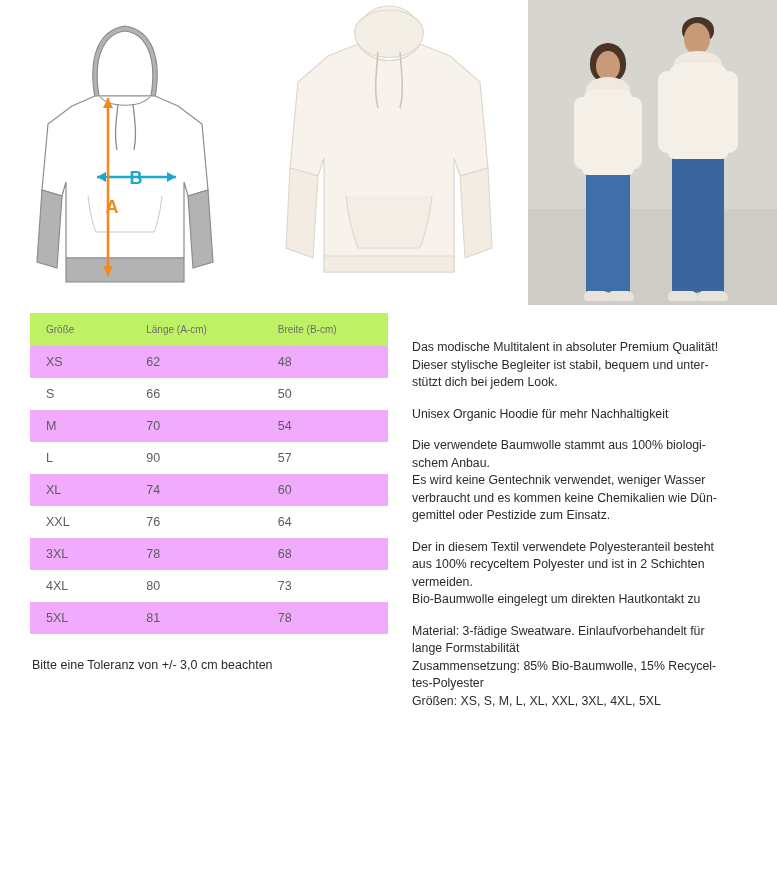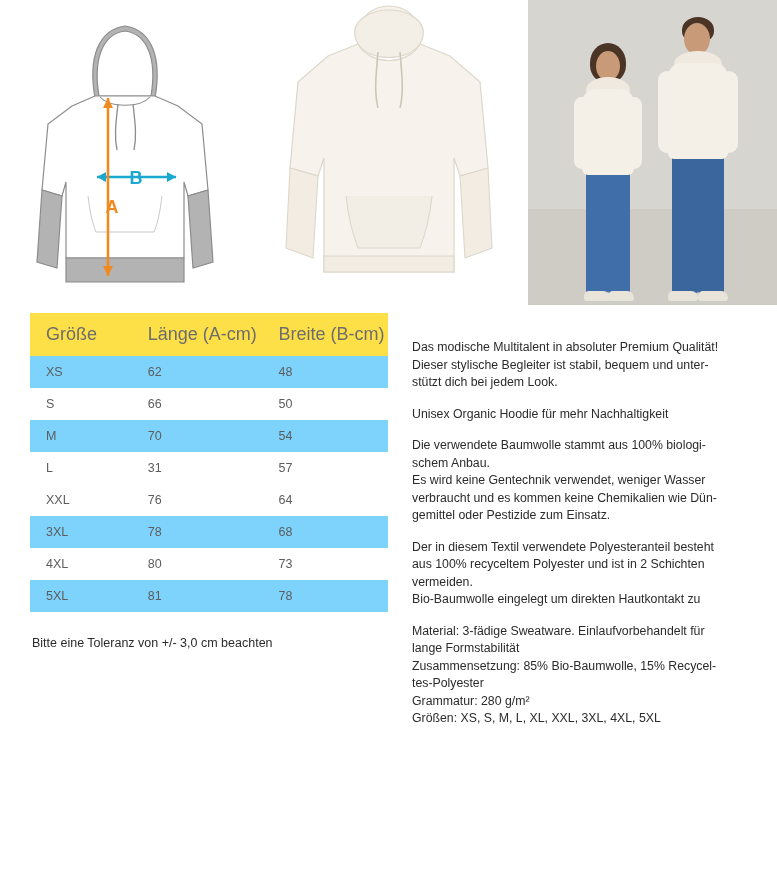--- a/index.html
+++ b/index.html
@@ -122,30 +122,30 @@
   table.size-table {
     border-collapse: collapse;
     width: 358px;
     margin-left: 30px;
     font-size: 12.5px;
   }
   table.size-table th {
     text-align: left;
     font-weight: normal;
     color: #6d6d6d;
-    background: #fde047;
+    background: #bef264;
     padding: 11px 0 11px 16px;
-    font-size: 18px;
+    font-size: 10px;
   }
   table.size-table td {
     color: #5d5d5d;
     padding: 9px 0 9px 16px;
     font-size: 12.5px;
   }
-  table.size-table tr.odd td { background: #7dd3fc; }
+  table.size-table tr.odd td { background: #f0abfc; }
   table.size-table tr.even td { background: #ffffff; }
   .col-size  { width: 96px; }
   .col-len   { width: 134px; }
   .col-width { width: 128px; }
 
   .tolerance {
     margin-left: 32px;
     margin-top: 24px;
     font-size: 12.5px;
     color: #2b2b2b;
@@ -267,22 +267,27 @@
           <td>66</td>
           <td>50</td>
         </tr>
         <tr class="odd">
           <td>M</td>
           <td>70</td>
           <td>54</td>
         </tr>
         <tr class="even">
           <td>L</td>
-          <td>31</td>
+          <td>90</td>
           <td>57</td>
+        </tr>
+        <tr class="odd">
+          <td>XL</td>
+          <td>74</td>
+          <td>60</td>
         </tr>
         <tr class="even">
           <td>XXL</td>
           <td>76</td>
           <td>64</td>
         </tr>
         <tr class="odd">
           <td>3XL</td>
           <td>78</td>
           <td>68</td>
@@ -330,19 +335,18 @@
         <div>aus 100% recyceltem Polyester und ist in 2 Schichten</div>
         <div>vermeiden.</div>
         <div>Bio-Baumwolle eingelegt um direkten Hautkontakt zu</div>
       </div>
 
       <div class="block">
         <div>Material: 3-fädige Sweatware. Einlaufvorbehandelt für</div>
         <div>lange Formstabilität</div>
         <div>Zusammensetzung: 85% Bio-Baumwolle, 15% Recycel-</div>
         <div>tes-Polyester</div>
-        <div>Grammatur: 280 g/m²</div>
         <div>Größen:  XS, S, M, L, XL, XXL, 3XL, 4XL, 5XL</div>
       </div>
 
     </div>
   </div>
 </div>
 
 </body></html>

